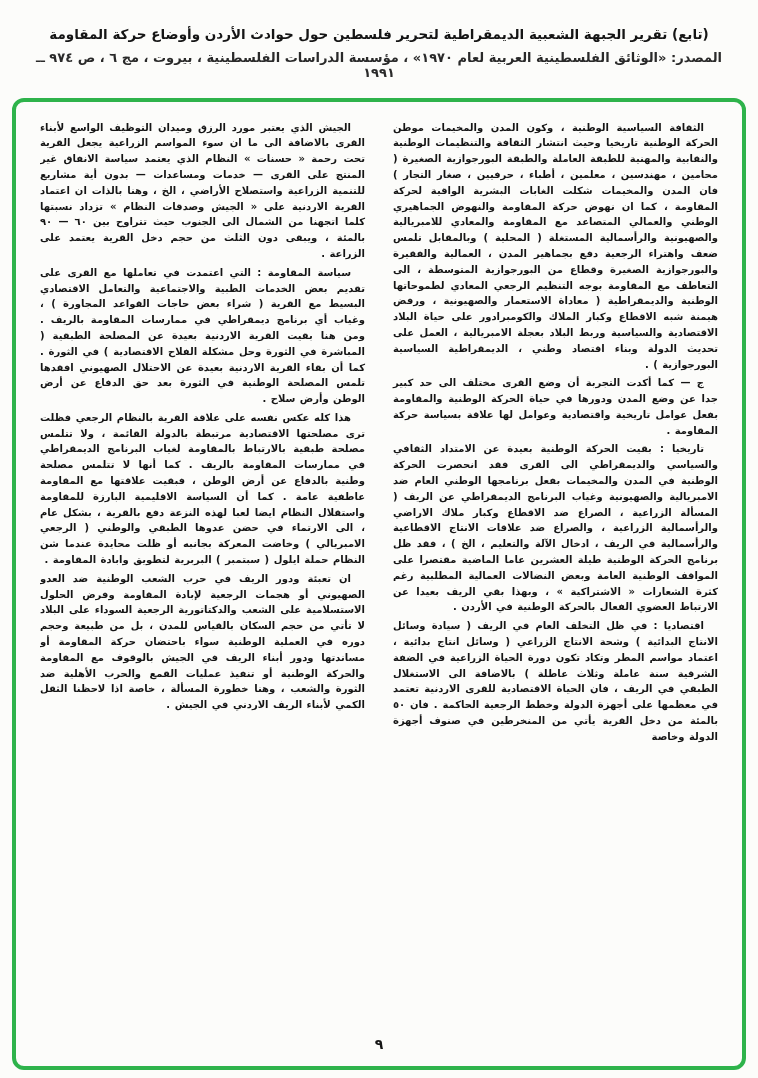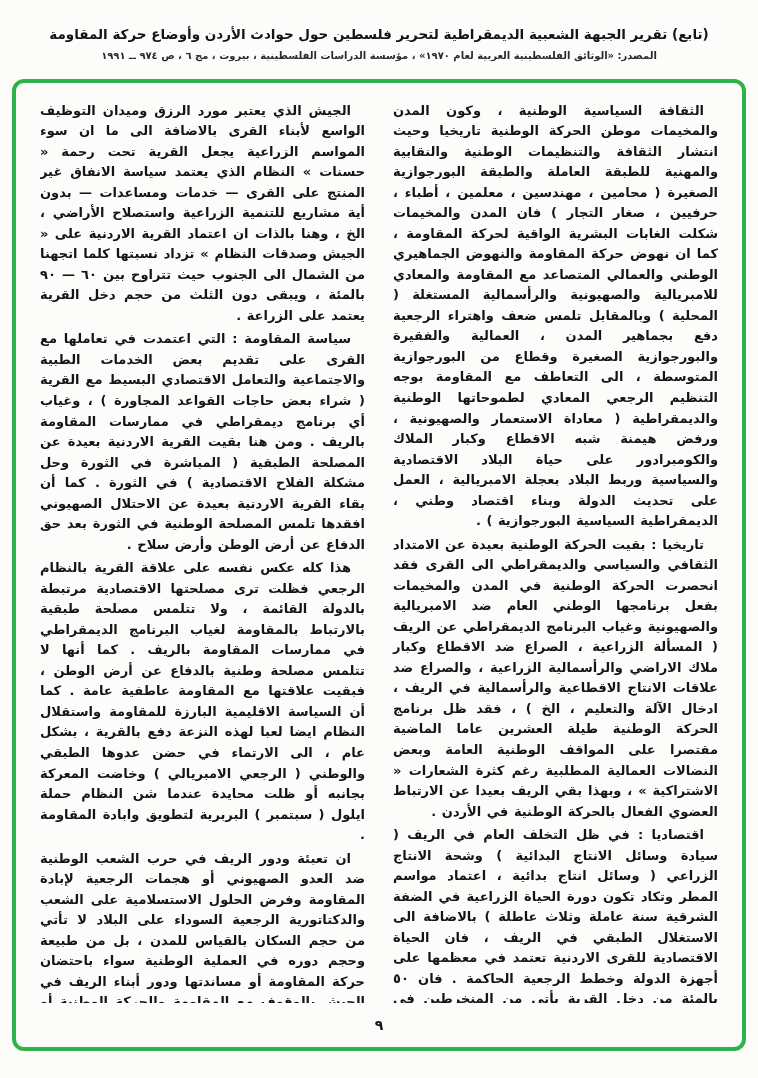--- a/index.html
+++ b/index.html
@@ -27,21 +27,21 @@
     padding:0 30px;
   }
   .doc-title{
     font-size:13.5px;
     font-weight:bold;
     letter-spacing:0;
     line-height:1.3;
   }
   .doc-source{
     margin-top:6px;
-    font-size:10px;
+    font-size:13px;
     font-weight:bold;
     color:#2a2a2a;
   }
   .content-frame{
     margin:18px 12px 0 12px;
     border:4px solid var(--border-green);
     border-radius:12px;
     padding:18px 24px 6px 24px;
     height:972px;
     background:transparent;
@@ -49,21 +49,21 @@
   .columns{
     direction:rtl;
     display:flex;
     gap:28px;
     height:902px;
     overflow:hidden;
   }
   .col{
     flex:1 1 0;
     text-align:justify;
-    font-size:13px;
+    font-size:10px;
     line-height:1.58;
     font-weight:bold;
     color:var(--text);
   }
   .col p{
     text-indent:14px;
     margin-bottom:3px;
     word-spacing:1px;
   }
   .page-number{
@@ -82,20 +82,21 @@
   <header class="doc-header">
     <h1 class="doc-title">(تابع) تقرير الجبهة الشعبية الديمقراطية لتحرير فلسطين حول حوادث الأردن وأوضاع حركة المقاومة</h1>
     <div class="doc-source">المصدر: «الوثائق الفلسطينية العربية لعام ١٩٧٠» ، مؤسسة الدراسات الفلسطينية ، بيروت ، مج ٦ ، ص ٩٧٤ ــ ١٩٩١</div>
   </header>
 
   <div class="content-frame">
     <div class="columns">
 
       <div class="col">
         <p>الثقافة السياسية الوطنية ، وكون المدن والمخيمات موطن الحركة الوطنية تاريخيا وحيث انتشار الثقافة والتنظيمات الوطنية والنقابية والمهنية للطبقة العاملة والطبقة البورجوازية الصغيرة ( محامين ، مهندسين ، معلمين ، أطباء ، حرفيين ، صغار التجار ) فان المدن والمخيمات شكلت الغابات البشرية الواقية لحركة المقاومة ، كما ان نهوض حركة المقاومة والنهوض الجماهيري الوطني والعمالي المتصاعد مع المقاومة والمعادي للامبريالية والصهيونية والرأسمالية المستغلة ( المحلية ) وبالمقابل تلمس ضعف واهتراء الرجعية دفع بجماهير المدن ، العمالية والفقيرة والبورجوازية الصغيرة وقطاع من البورجوازية المتوسطة ، الى التعاطف مع المقاومة بوجه التنظيم الرجعي المعادي لطموحاتها الوطنية والديمقراطية ( معاداة الاستعمار والصهيونية ، ورفض هيمنة شبه الاقطاع وكبار الملاك والكومبرادور على حياة البلاد الاقتصادية والسياسية وربط البلاد بعجلة الامبريالية ، العمل على تحديث الدولة وبناء اقتصاد وطني ، الديمقراطية السياسية البورجوازية ) .</p>
+        <p>ج — كما أكدت التجربة أن وضع القرى مختلف الى حد كبير جدا عن وضع المدن ودورها في حياة الحركة الوطنية والمقاومة بفعل عوامل تاريخية واقتصادية وعوامل لها علاقة بسياسة حركة المقاومة .</p>
         <p>تاريخيا : بقيت الحركة الوطنية بعيدة عن الامتداد الثقافي والسياسي والديمقراطي الى القرى فقد انحصرت الحركة الوطنية في المدن والمخيمات بفعل برنامجها الوطني العام ضد الامبريالية والصهيونية وغياب البرنامج الديمقراطي عن الريف ( المسألة الزراعية ، الصراع ضد الاقطاع وكبار ملاك الاراضي والرأسمالية الزراعية ، والصراع ضد علاقات الانتاج الاقطاعية والرأسمالية في الريف ، ادخال الآلة والتعليم ، الخ ) ، فقد ظل برنامج الحركة الوطنية طيلة العشرين عاما الماضية مقتصرا على المواقف الوطنية العامة وبعض النضالات العمالية المطلبية رغم كثرة الشعارات « الاشتراكية » ، وبهذا بقي الريف بعيدا عن الارتباط العضوي الفعال بالحركة الوطنية في الأردن .</p>
         <p>اقتصاديا : في ظل التخلف العام في الريف ( سيادة وسائل الانتاج البدائية ) وشحة الانتاج الزراعي ( وسائل انتاج بدائية ، اعتماد مواسم المطر وتكاد تكون دورة الحياة الزراعية في الضفة الشرقية سنة عاملة وثلاث عاطلة ) بالاضافة الى الاستغلال الطبقي في الريف ، فان الحياة الاقتصادية للقرى الاردنية تعتمد في معظمها على أجهزة الدولة وخطط الرجعية الحاكمة . فان ٥٠ بالمئة من دخل القرية يأتي من المنخرطين في صنوف أجهزة الدولة وخاصة</p>
       </div>
 
       <div class="col">
         <p>الجيش الذي يعتبر مورد الرزق وميدان التوظيف الواسع لأبناء القرى بالاضافة الى ما ان سوء المواسم الزراعية يجعل القرية تحت رحمة « حسنات » النظام الذي يعتمد سياسة الانفاق غير المنتج على القرى — خدمات ومساعدات — بدون أية مشاريع للتنمية الزراعية واستصلاح الأراضي ، الخ ، وهنا بالذات ان اعتماد القرية الاردنية على « الجيش وصدقات النظام » تزداد نسبتها كلما اتجهنا من الشمال الى الجنوب حيث تتراوح بين ٦٠ — ٩٠ بالمئة ، ويبقى دون الثلث من حجم دخل القرية يعتمد على الزراعة .</p>
         <p>سياسة المقاومة : التي اعتمدت في تعاملها مع القرى على تقديم بعض الخدمات الطبية والاجتماعية والتعامل الاقتصادي البسيط مع القرية ( شراء بعض حاجات القواعد المجاورة ) ، وغياب أي برنامج ديمقراطي في ممارسات المقاومة بالريف . ومن هنا بقيت القرية الاردنية بعيدة عن المصلحة الطبقية ( المباشرة في الثورة وحل مشكلة الفلاح الاقتصادية ) في الثورة . كما أن بقاء القرية الاردنية بعيدة عن الاحتلال الصهيوني افقدها تلمس المصلحة الوطنية في الثورة بعد حق الدفاع عن أرض الوطن وأرض سلاح .</p>
         <p>هذا كله عكس نفسه على علاقة القرية بالنظام الرجعي فظلت ترى مصلحتها الاقتصادية مرتبطة بالدولة القائمة ، ولا تتلمس مصلحة طبقية بالارتباط بالمقاومة لغياب البرنامج الديمقراطي في ممارسات المقاومة بالريف . كما أنها لا تتلمس مصلحة وطنية بالدفاع عن أرض الوطن ، فبقيت علاقتها مع المقاومة عاطفية عامة . كما أن السياسة الاقليمية البارزة للمقاومة واستقلال النظام ايضا لعبا لهذه النزعة دفع بالقرية ، بشكل عام ، الى الارتماء في حضن عدوها الطبقي والوطني ( الرجعي الامبريالي ) وخاضت المعركة بجانبه أو ظلت محايدة عندما شن النظام حملة ايلول ( سبتمبر ) البربرية لتطويق وابادة المقاومة .</p>
         <p>ان تعبئة ودور الريف في حرب الشعب الوطنية ضد العدو الصهيوني أو هجمات الرجعية لإبادة المقاومة وفرض الحلول الاستسلامية على الشعب والدكتاتورية الرجعية السوداء على البلاد لا تأتي من حجم السكان بالقياس للمدن ، بل من طبيعة وحجم دوره في العملية الوطنية سواء باحتضان حركة المقاومة أو مساندتها ودور أبناء الريف في الجيش بالوقوف مع المقاومة والحركة الوطنية أو تنفيذ عمليات القمع والحرب الأهلية ضد الثورة والشعب ، وهنا خطورة المسألة ، خاصة اذا لاحظنا الثقل الكمي لأبناء الريف الاردني في الجيش .</p>
       </div>

